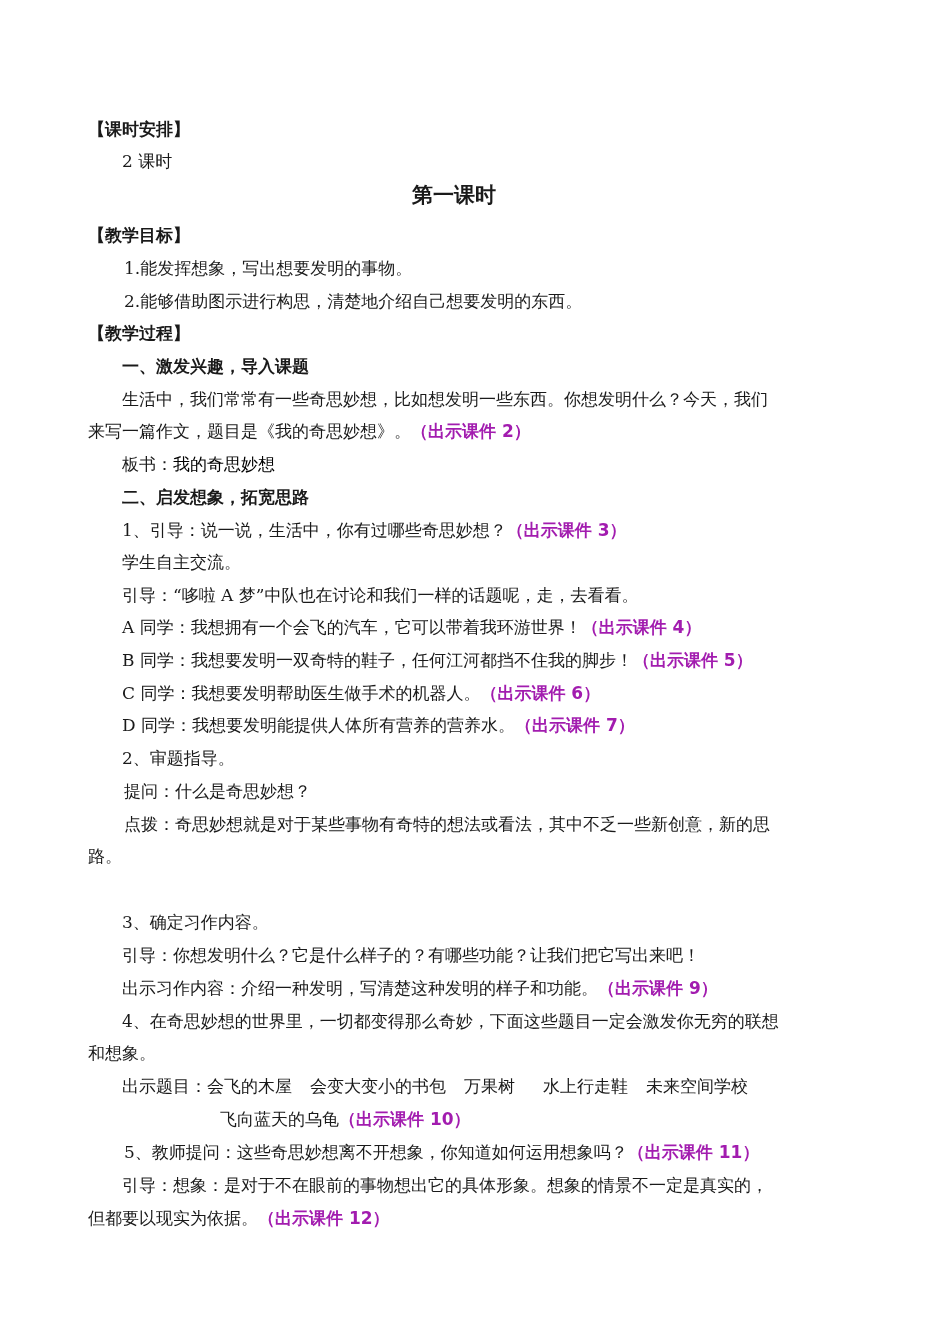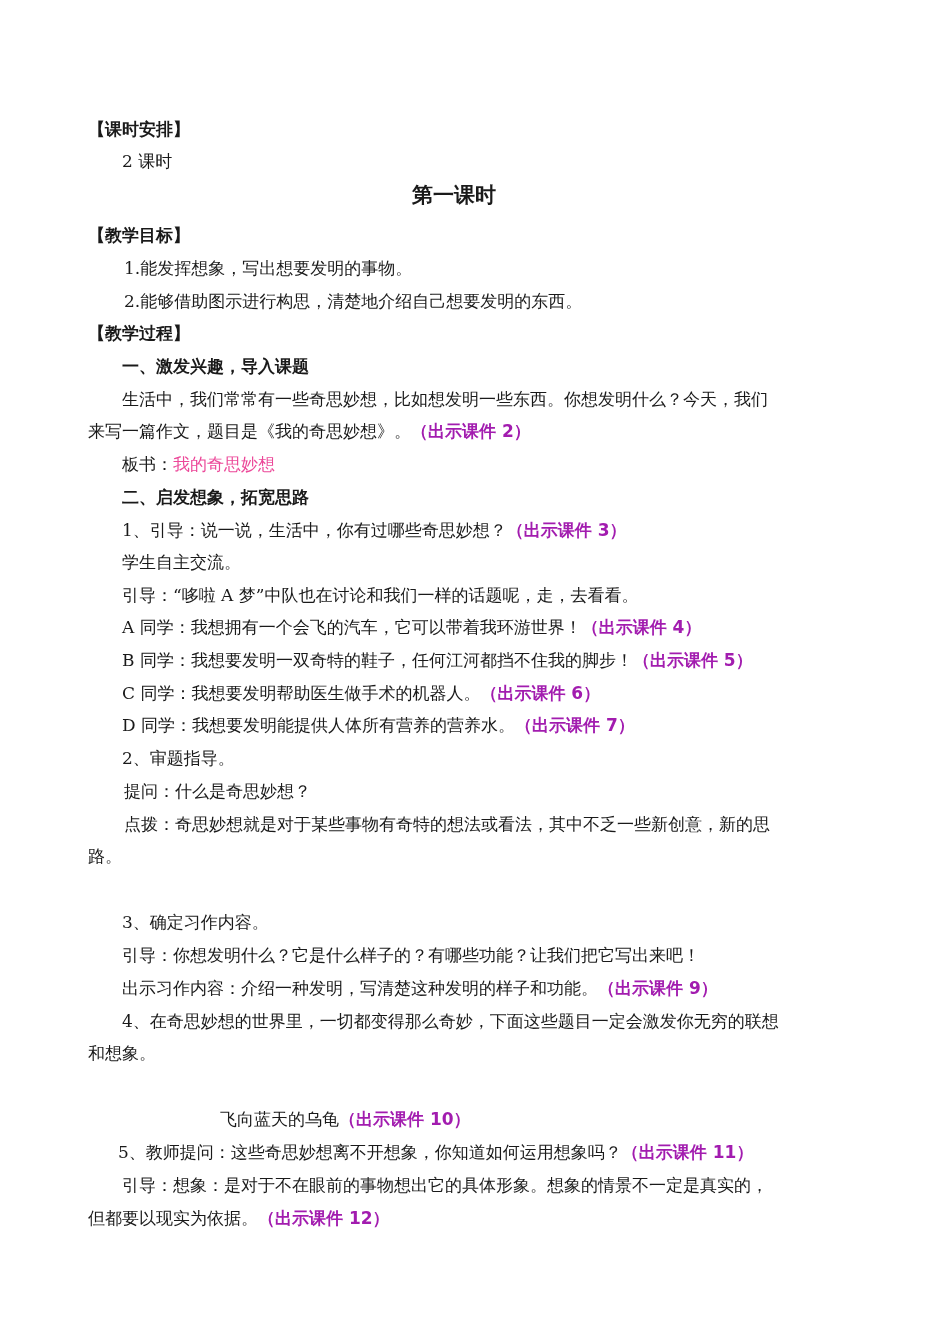--- a/index.html
+++ b/index.html
@@ -3,21 +3,21 @@
   <meta charset="utf-8">
   <style>
     html, body { margin:0; padding:0; background:#ffffff; }
     body { width:950px; height:1344px; position:relative; overflow:hidden;
            font-family:"DejaVu Serif", "Liberation Serif", serif; color:#1a1a1a; }
     .page { position:absolute; left:0; top:0; width:950px; height:968px; }
     .line { position:absolute; font-size:17px; line-height:22px; white-space:nowrap; }
     .bold { font-weight:bold; font-family:"DejaVu Sans", "Liberation Sans", sans-serif; }
     .title { font-size:21px; font-weight:bold; font-family:"DejaVu Sans", "Liberation Sans", sans-serif; }
     .blue { color:#a21caf; font-weight:bold; font-family:"DejaVu Sans", "Liberation Sans", sans-serif; }
-    .red { color:#ec4899; }
+    .red { color:#000000; }
     .gap { display:inline-block; width:18px; }
   </style>
 </head>
 <body>
 
 <div class="page">
   <div class="line bold" style="left:88px;top:118px;">【课时安排】</div>
   <div class="line" style="left:122px;top:150px;">2 课时</div>
   <div class="line title" style="left:412px;top:184px;">第一课时</div>
 
@@ -57,23 +57,26 @@
   <div class="line" style="left:124px;top:780px;">提问：什么是奇思妙想？</div>
   <div class="line" style="left:124px;top:813px;">点拨：奇思妙想就是对于某些事物有奇特的想法或看法，其中不乏一些新创意，新的思</div>
   <div class="line" style="left:88px;top:845px;">路。</div>
   <div class="line" style="left:122px;top:911px;">3、确定习作内容。</div>
   <div class="line" style="left:122px;top:944px;">引导：你想发明什么？它是什么样子的？有哪些功能？让我们把它写出来吧！</div>
   <div class="line" style="left:122px;top:977px;">
     <span>出示习作内容：介绍一种发明，写清楚这种发明的样子和功能。</span><span class="blue">（出示课件 9）</span>
   </div>
   <div class="line" style="left:122px;top:1010px;">4、在奇思妙想的世界里，一切都变得那么奇妙，下面这些题目一定会激发你无穷的联想</div>
   <div class="line" style="left:88px;top:1042px;">和想象。</div>
+  <div class="line" style="left:122px;top:1075px;">
+    <span>出示题目：</span><span>会飞的木屋</span><span class="gap"></span><span>会变大变小的书包</span><span class="gap"></span><span>万果树</span><span class="gap" style="width:28px"></span><span>水上行走鞋</span><span class="gap"></span><span>未来空间学校</span>
+  </div>
   <div class="line" style="left:220px;top:1108px;">
     <span>飞向蓝天的乌龟</span><span class="blue">（出示课件 10）</span>
   </div>
-  <div class="line" style="left:118px;top:1141px;">
+  <div class="line" style="left:124px;top:1141px;">
     <span>5、教师提问：这些奇思妙想离不开想象，你知道如何运用想象吗？</span><span class="blue">（出示课件 11）</span>
   </div>
   <div class="line" style="left:122px;top:1174px;">引导：想象：是对于不在眼前的事物想出它的具体形象。想象的情景不一定是真实的，</div>
   <div class="line" style="left:88px;top:1207px;">
     <span>但都要以现实为依据。</span><span class="blue">（出示课件 12）</span>
   </div>
 </div>
 
 </body></html>

